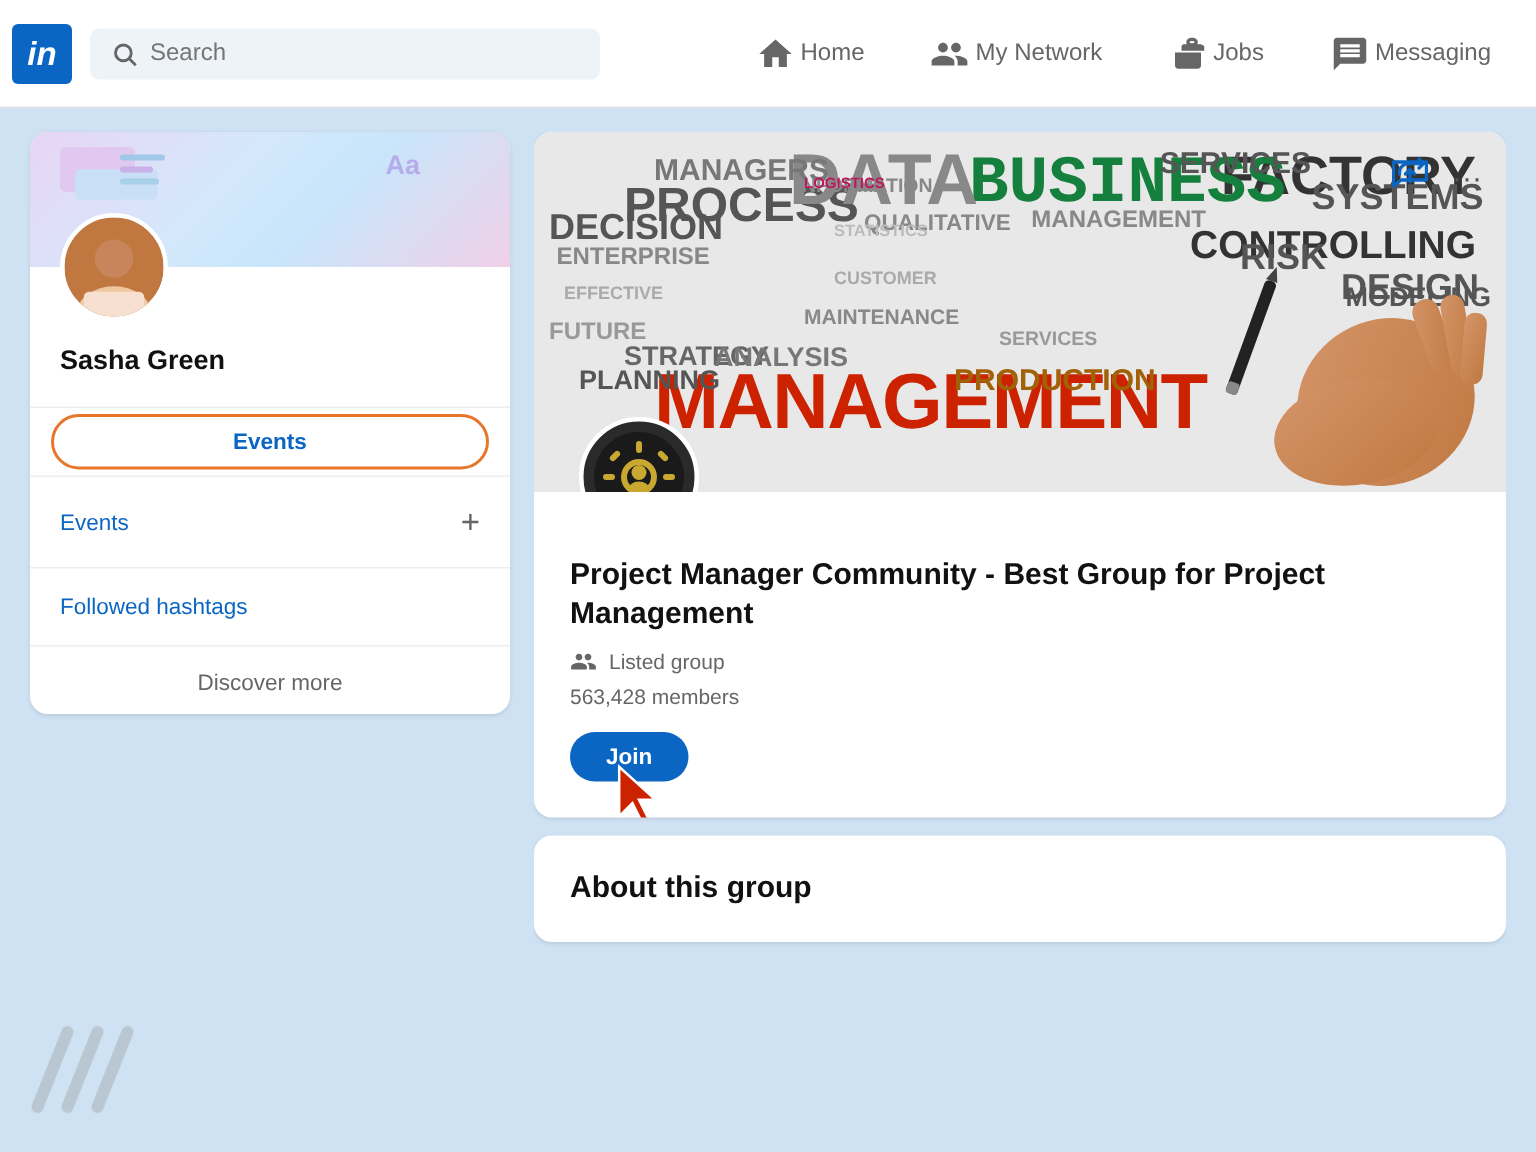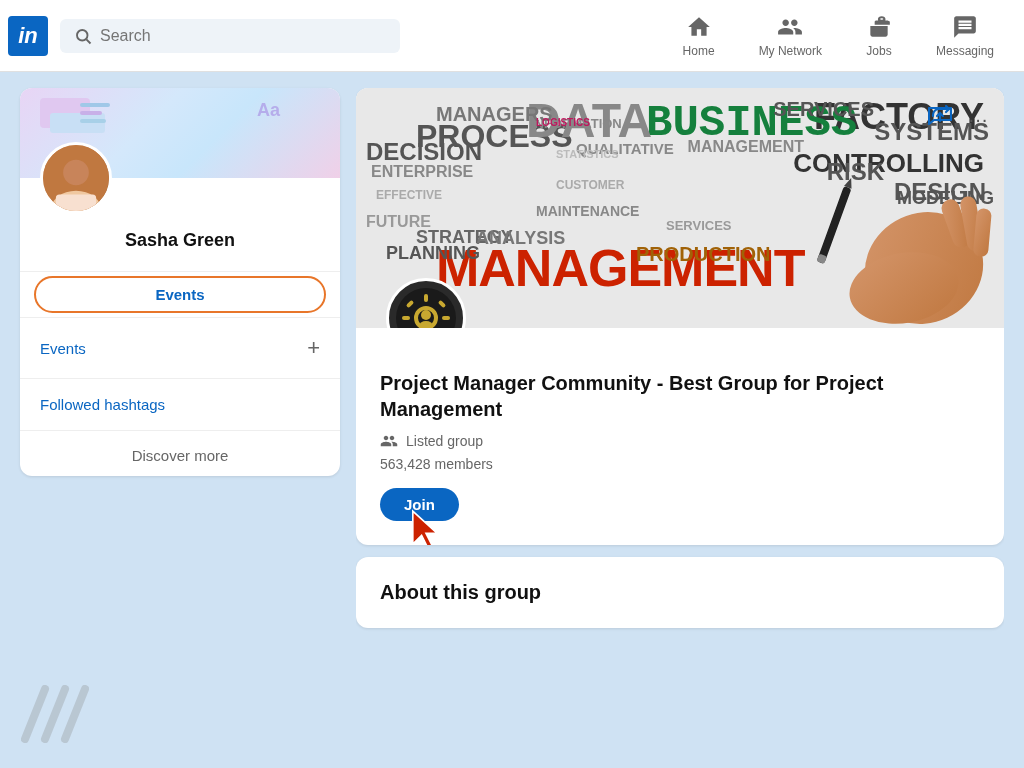--- a/index.html
+++ b/index.html
@@ -59,26 +59,26 @@
       flex-shrink: 0;
     }
     .header-nav {
       margin-left: auto;
       display: flex;
       align-items: center;
       gap: 0;
     }
     .nav-item {
       display: flex;
-      flex-direction: column;
+      flex-direction: row;
       align-items: center;
       padding: 0 22px;
       cursor: pointer;
       color: #666;
-      font-size: 12px;
+      font-size: 16px;
       gap: 4px;
       text-decoration: none;
     }
     .nav-item svg {
       width: 26px;
       height: 26px;
       fill: #666;
     }
 
     
@@ -163,21 +163,20 @@
       border: 3px solid #fff;
       background: linear-gradient(135deg, #d4956a 0%, #c07840 50%, #a06030 100%);
       overflow: hidden;
       display: flex;
       align-items: flex-end;
       justify-content: center;
     }
     
     .profile-info {
       padding: 8px 20px 16px;
-      text-align: center;
     }
     .profile-name {
       font-size: 18px;
       font-weight: 700;
       color: #111;
       margin-top: 8px;
     }
     .sidebar-divider {
       border: none;
       border-top: 1px solid #eee;

